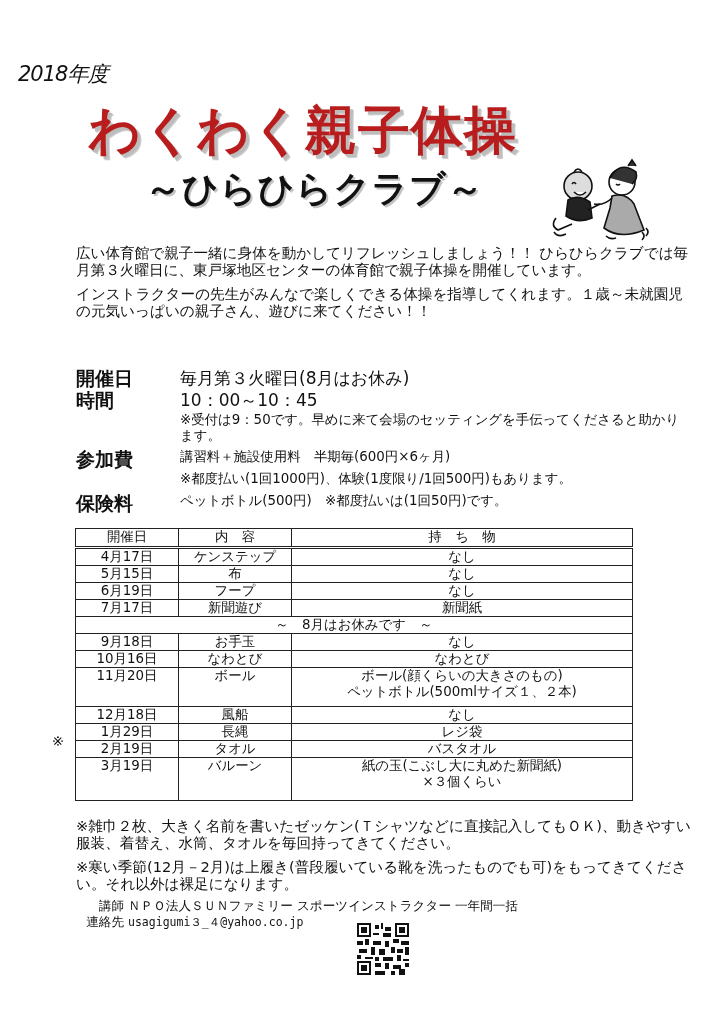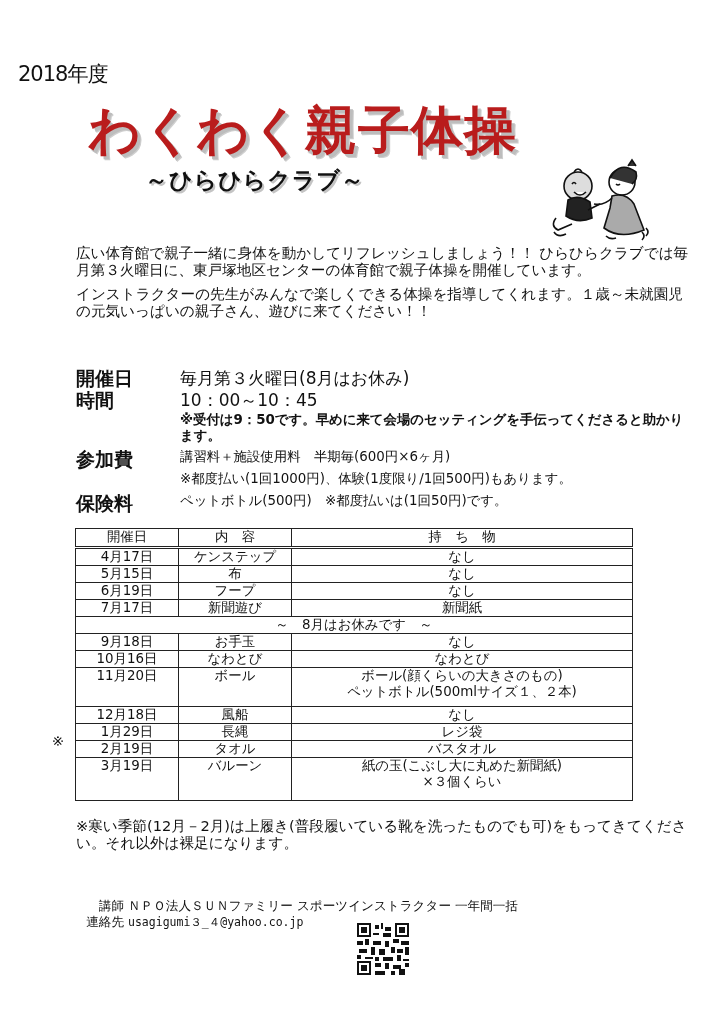--- a/index.html
+++ b/index.html
@@ -2,28 +2,28 @@
 <html><head>
 <meta charset="utf-8">
 <style>
   html, body { margin: 0; padding: 0; background: #ffffff; }
   body {
     width: 717px; height: 1024px; position: relative; overflow: hidden;
     font-family: "DejaVu Sans", "Liberation Sans", sans-serif;
     color: #111;
   }
   .abs { position: absolute; }
-  .year { left: 18px; top: 60px; font-size: 21px; letter-spacing: -1px; }
+  .year { left: 18px; top: 60px; font-size: 21px; letter-spacing: -1px; font-style: italic; }
   .title {
     left: 88px; top: 96px; font-size: 52px; font-weight: bold; letter-spacing: 1px;
     color: #b91c1c;
     text-shadow: 3px 3px 0 #bdbdbd, 4px 4px 0 #cfcfcf;
   }
   .subtitle {
-    left: 145px; top: 165px; font-size: 23px; font-weight: bold; letter-spacing: 1px;
+    left: 145px; top: 165px; font-size: 36px; font-weight: bold; letter-spacing: 1px;
     text-shadow: 2px 2px 0 #c4c4c4;
   }
   .illus { left: 548px; top: 158px; width: 110px; height: 84px; }
   .intro { left: 76px; top: 244px; width: 620px; font-size: 14.6px; line-height: 17px; }
   .intro p { margin: 0 0 7px 0; }
   .info { left: 76px; top: 366px; width: 620px; }
   .info-row { position: absolute; left: 0; }
   .info-label { position: absolute; left: 0; font-size: 19px; font-weight: bold; white-space: nowrap; }
   .info-val { position: absolute; left: 104px; white-space: nowrap; }
   .v-big { font-size: 17px; }
@@ -86,21 +86,21 @@
 </div>
 
 <div class="abs info">
   <div class="info-row" style="top:0;">
     <span class="info-label">開催日</span>
     <span class="info-val v-big" style="top:1px;">毎月第３火曜日(8月はお休み)</span>
   </div>
   <div class="info-row" style="top:22px;">
     <span class="info-label">時間</span>
     <span class="info-val v-big" style="top:1px;">10：00～10：45</span>
-    <div class="info-val v-small" style="top:24px; width:510px; white-space:normal;font-weight:bold;">※受付は9：50です。早めに来て会場のセッティングを手伝ってくださると助かります。</div>
+    <div class="info-val v-small" style="top:24px; width:510px; white-space:normal;">※受付は9：50です。早めに来て会場のセッティングを手伝ってくださると助かります。</div>
   </div>
   <div class="info-row" style="top:81px;">
     <span class="info-label">参加費</span>
     <span class="info-val v-small" style="top:2px;">講習料＋施設使用料　半期毎(600円×6ヶ月)</span>
     <span class="info-val v-small" style="top:24px;">※都度払い(1回1000円)、体験(1度限り/1回500円)もあります。</span>
   </div>
   <div class="info-row" style="top:125px;">
     <span class="info-label">保険料</span>
     <span class="info-val v-small" style="top:2px;">ペットボトル(500円)　※都度払いは(1回50円)です。</span>
   </div>
@@ -174,20 +174,21 @@
     <tr>
       <td style="height:42px;">3月19日</td>
       <td>バルーン</td>
       <td style="white-space:pre-line;">紙の玉(こぶし大に丸めた新聞紙)
 ×３個くらい</td>
     </tr>
   </tbody>
 </table>
 
 <div class="abs notes">
+  <p>※雑巾２枚、大きく名前を書いたゼッケン(Ｔシャツなどに直接記入してもＯＫ)、動きやすい服装、着替え、水筒、タオルを毎回持ってきてください。</p>
   <p>※寒い季節(12月－2月)は上履き(普段履いている靴を洗ったものでも可)をもってきてください。それ以外は裸足になります。</p>
 </div>
 
 <div class="abs footer">
   <div class="row">
     <span class="lbl">講師</span>
     <span>ＮＰＯ法人ＳＵＮファミリー スポーツインストラクター 一年間一括</span>
   </div>
   <div class="row">
     <span class="lbl">連絡先</span>

